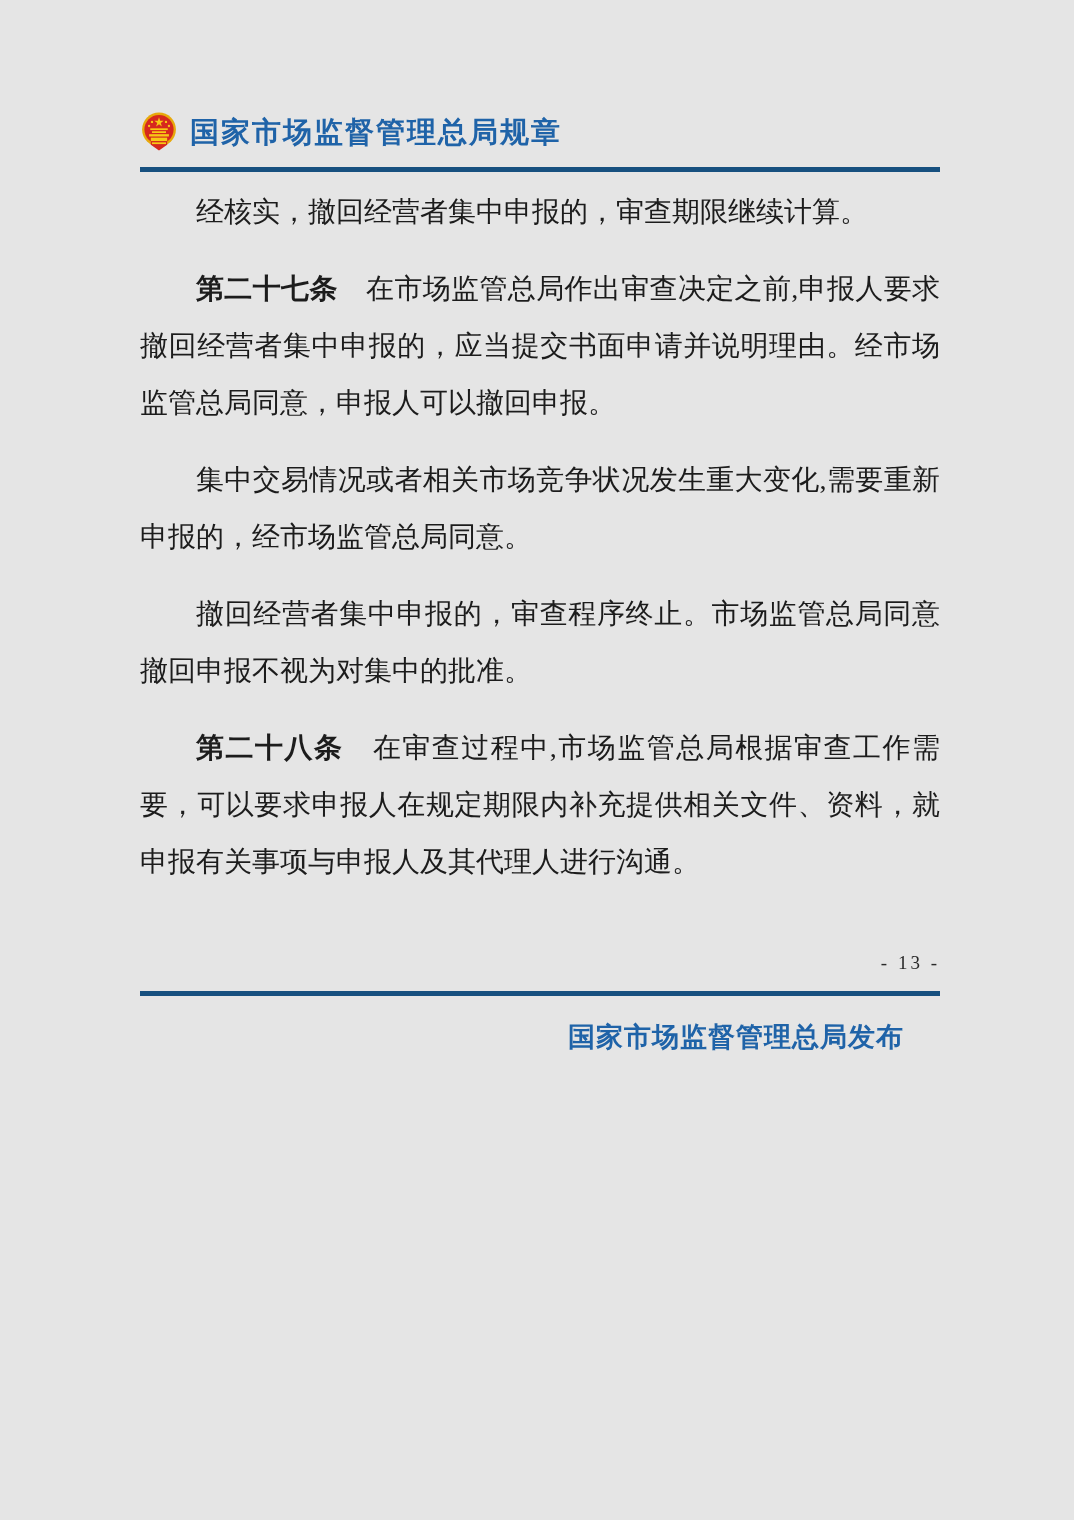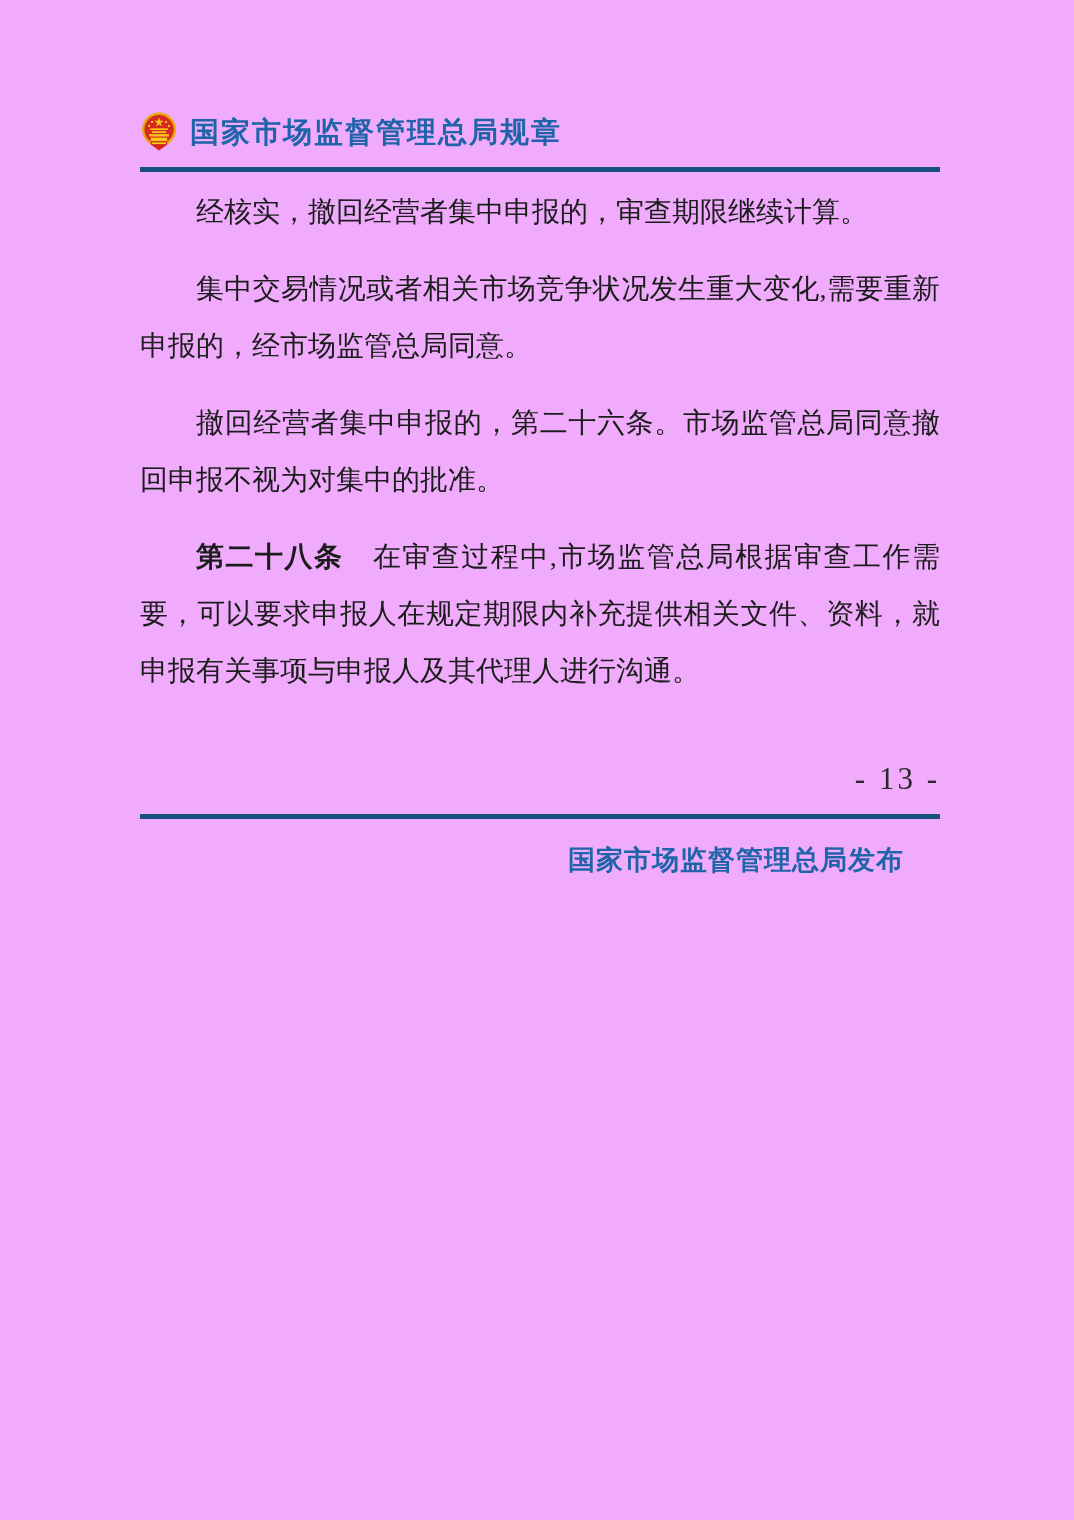--- a/index.html
+++ b/index.html
@@ -1,21 +1,21 @@
 <!DOCTYPE html>
 <html lang="zh"><head>
 <meta charset="utf-8">
 <style>
   html, body { margin: 0; padding: 0; background: #ffffff; }
   .page {
     position: relative;
     width: 1074px;
     height: 1520px;
     margin: 0 auto;
-    background: #f0abfc;
+    background: #e5e5e5;
     box-sizing: border-box;
     padding: 112px 134px 0 140px;
     overflow: hidden;
   }
 
   
   .header-bar {
     display: flex;
     align-items: center;
     gap: 12px;
@@ -55,21 +55,21 @@
   .article-lead {
     font-weight: bold;
     font-family: "Liberation Sans", sans-serif;
   }
 
   
   .page-number {
     margin-top: 62px;
     text-align: right;
     font-family: "Liberation Serif", serif;
-    font-size: 31px;
+    font-size: 19px;
     color: #2a2a2a;
     letter-spacing: 3px;
   }
   .footer-rule {
     height: 5px;
     background: #17507f;
     margin-top: 17px;
   }
   .footer-publisher {
     margin-top: 23px;
@@ -106,22 +106,23 @@
 
       <path d="M18 56 L32 66 L46 56 L46 50 L18 50 Z" fill="#d6281e"></path>
       <rect x="20" y="52" width="24" height="3" fill="#f7c915"></rect>
     </svg>
     <div class="header-title">国家市场监督管理总局规章</div>
   </div>
   <div class="header-rule"></div>
 
   <div class="doc-body">
     <p><span class="article-lead"></span><span>经核实，撤回经营者集中申报的，审查期限继续计算。</span></p>
+    <p><span class="article-lead">第二十七条</span><span>　在市场监管总局作出审查决定之前,申报人要求撤回经营者集中申报的，应当提交书面申请并说明理由。经市场监管总局同意，申报人可以撤回申报。</span></p>
     <p><span class="article-lead"></span><span>集中交易情况或者相关市场竞争状况发生重大变化,需要重新申报的，经市场监管总局同意。</span></p>
-    <p><span class="article-lead"></span><span>撤回经营者集中申报的，第二十六条。市场监管总局同意撤回申报不视为对集中的批准。</span></p>
+    <p><span class="article-lead"></span><span>撤回经营者集中申报的，审查程序终止。市场监管总局同意撤回申报不视为对集中的批准。</span></p>
     <p><span class="article-lead">第二十八条</span><span>　在审查过程中,市场监管总局根据审查工作需要，可以要求申报人在规定期限内补充提供相关文件、资料，就申报有关事项与申报人及其代理人进行沟通。</span></p>
   </div>
 
   <div class="page-number">- 13 -</div>
   <div class="footer-rule"></div>
   <div class="footer-publisher">国家市场监督管理总局发布</div>
 
 </div>
 
 </body></html>

